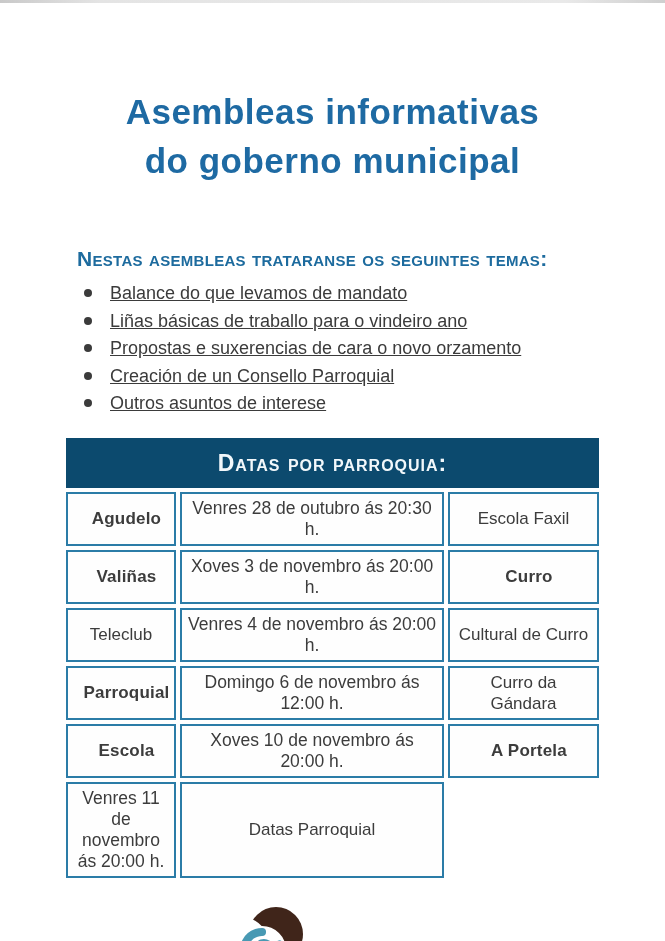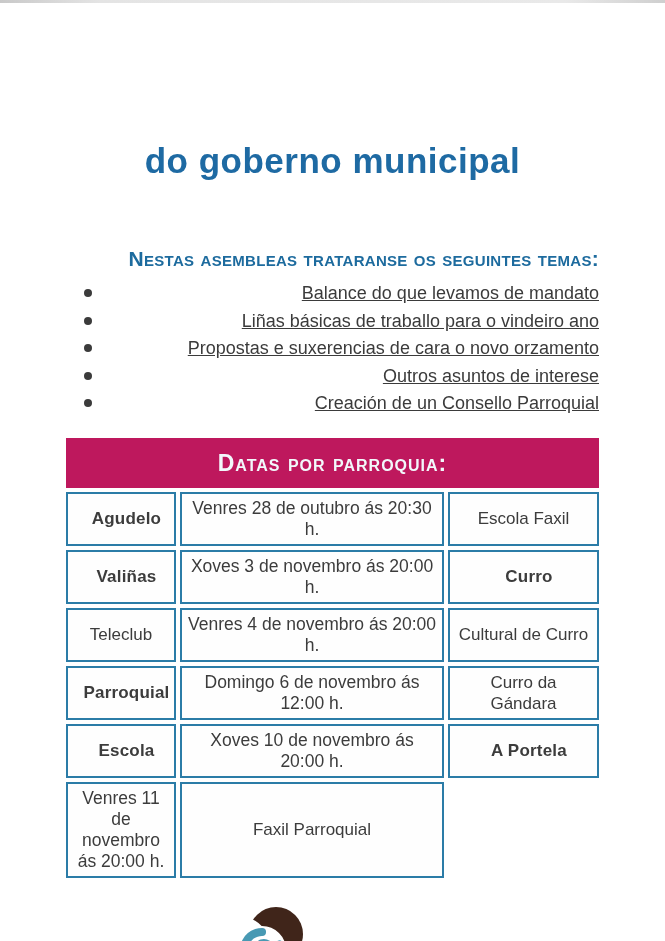--- a/index.html
+++ b/index.html
@@ -21,21 +21,20 @@
     text-align: center;
     color: #1e6aa3;
     font-size: 35px;
     font-weight: bold;
     line-height: 49px;
     letter-spacing: 0.5px;
   }
   
   .topics {
     margin: 62px 66px 0 77px;
-    text-align: right;
   }
   .topics-heading {
     color: #1d6b9e;
     font-weight: bold;
     font-size: 21px;
     font-variant: small-caps;
     letter-spacing: 0.3px;
   }
   .topics-list {
     list-style: none;
@@ -55,21 +54,21 @@
     width: 8px; height: 8px;
     border-radius: 50%;
     background: #3b3b3b;
   }
   
   .schedule {
     width: 533px;
     margin: 20px auto 0 auto;
   }
   .schedule-header {
-    background: #be185d;
+    background: #0c4a6e;
     color: #f2f8fb;
     height: 50px;
     line-height: 50px;
     text-align: center;
     font-weight: bold;
     font-size: 23px;
     font-variant: small-caps;
     letter-spacing: 1px;
   }
   .schedule-grid {
@@ -108,32 +107,32 @@
     margin: 0 0 9px 2px;
     letter-spacing: 0.2px;
   }
 </style>
 </head>
 <body>
 
 <div class="top-strip"></div>
 
 <h1 class="poster-title">
-  <br>
+  <span>Asembleas informativas</span><br>
   <span>do goberno municipal</span>
 </h1>
 
 <section class="topics">
   <h2 class="topics-heading">Nestas asembleas trataranse os seguintes temas:</h2>
   <ul class="topics-list">
     <li><span class="bullet-dot"></span><span>Balance do que levamos de mandato</span></li>
     <li><span class="bullet-dot"></span><span>Liñas básicas de traballo para o vindeiro ano</span></li>
     <li><span class="bullet-dot"></span><span>Propostas e suxerencias de cara o novo orzamento</span></li>
+    <li><span class="bullet-dot"></span><span>Creación de un Consello Parroquial</span></li>
     <li><span class="bullet-dot"></span><span>Outros asuntos de interese</span></li>
-    <li><span class="bullet-dot"></span><span>Creación de un Consello Parroquial</span></li>
   </ul>
 </section>
 
 <section class="schedule">
   <div class="schedule-header">Datas por parroquia:</div>
   <div class="schedule-grid">
     <div class="cell parish">Agudelo</div>
     <div class="cell datetime">Venres 28 de outubro ás 20:30 h.</div>
     <div class="cell venue">Escola Faxil</div>
 
@@ -147,21 +146,21 @@
 
     <div class="cell parish">Parroquial</div>
     <div class="cell datetime">Domingo 6 de novembro ás 12:00 h.</div>
     <div class="cell venue">Curro da Gándara</div>
 
     <div class="cell parish">Escola</div>
     <div class="cell datetime">Xoves 10 de novembro ás 20:00 h.</div>
 
     <div class="cell parish">A Portela</div>
     <div class="cell datetime">Venres 11 de novembro ás 20:00 h.</div>
-    <div class="cell venue">Faxil Parroquial</div>
+    <div class="cell venue">Datas Parroquial</div>
   </div>
 </section>
 
 <footer class="footer">
   <svg class="logo-icon" width="74" height="76" viewBox="0 0 74 76" xmlns="http://www.w3.org/2000/svg">
     <circle cx="41" cy="30" r="27" fill="#40251a"></circle>
     <ellipse cx="15" cy="40" rx="20" ry="27" fill="#ffffff" transform="rotate(-24 15 40)"></ellipse>
     <circle cx="27" cy="46" r="18" fill="none" stroke="#ffffff" stroke-width="12"></circle>
     <circle cx="27" cy="46" r="18" fill="none" stroke="#4899b3" stroke-width="8" stroke-linecap="round" stroke-dasharray="90 24" transform="rotate(-18 27 46)"></circle>
     <circle cx="29" cy="45" r="7.5" fill="none" stroke="#4899b3" stroke-width="5" stroke-linecap="round" stroke-dasharray="33 15" transform="rotate(70 29 45)"></circle>

